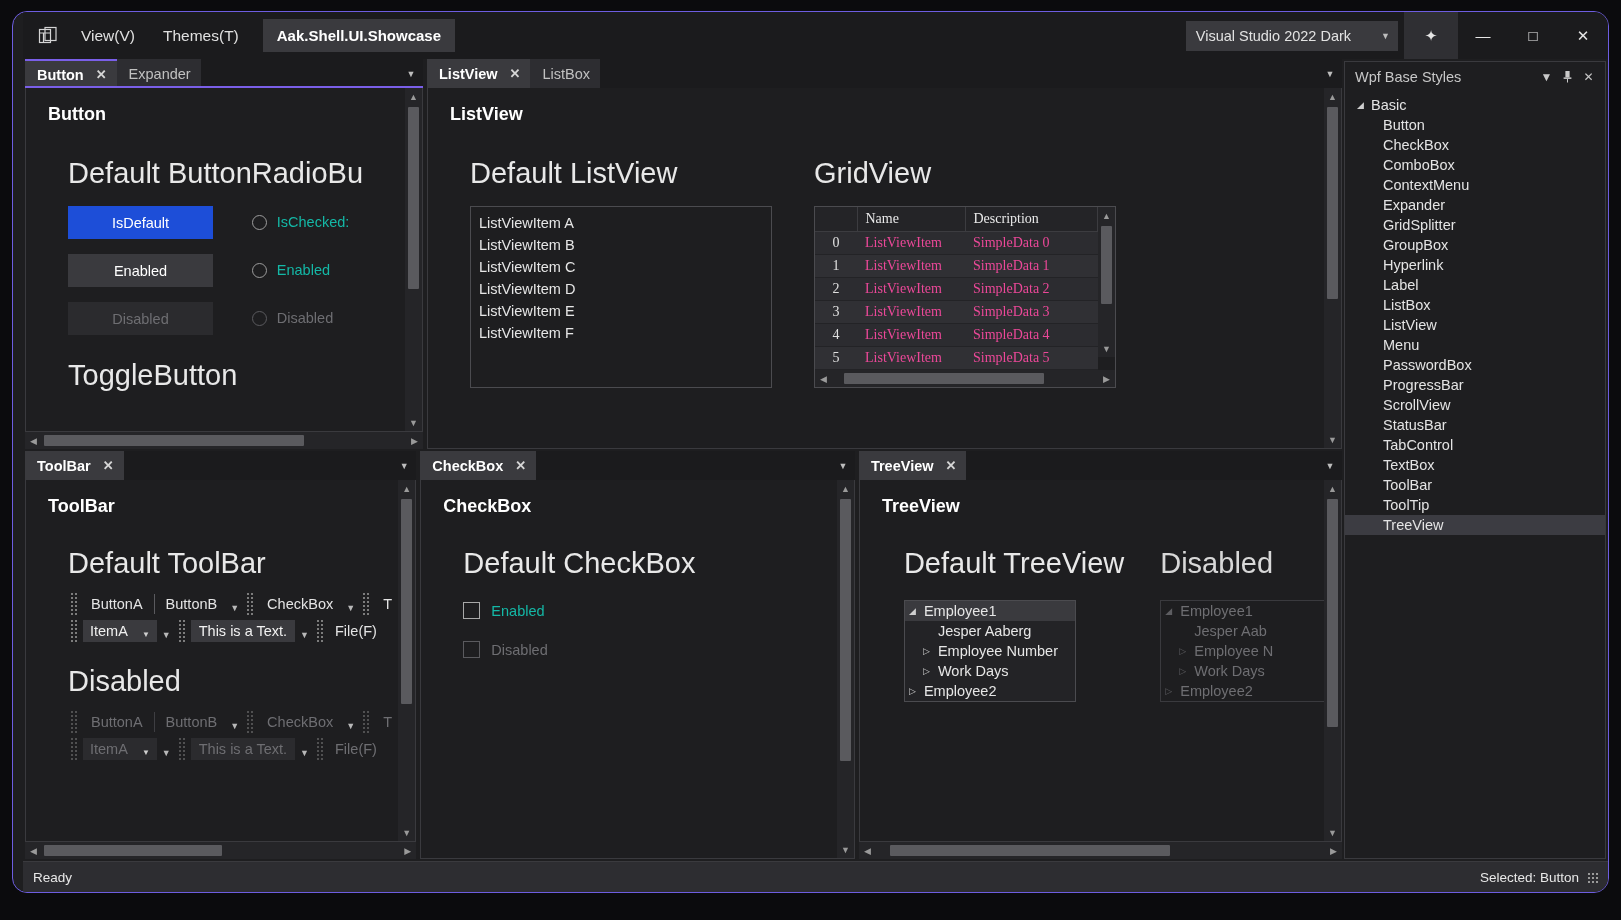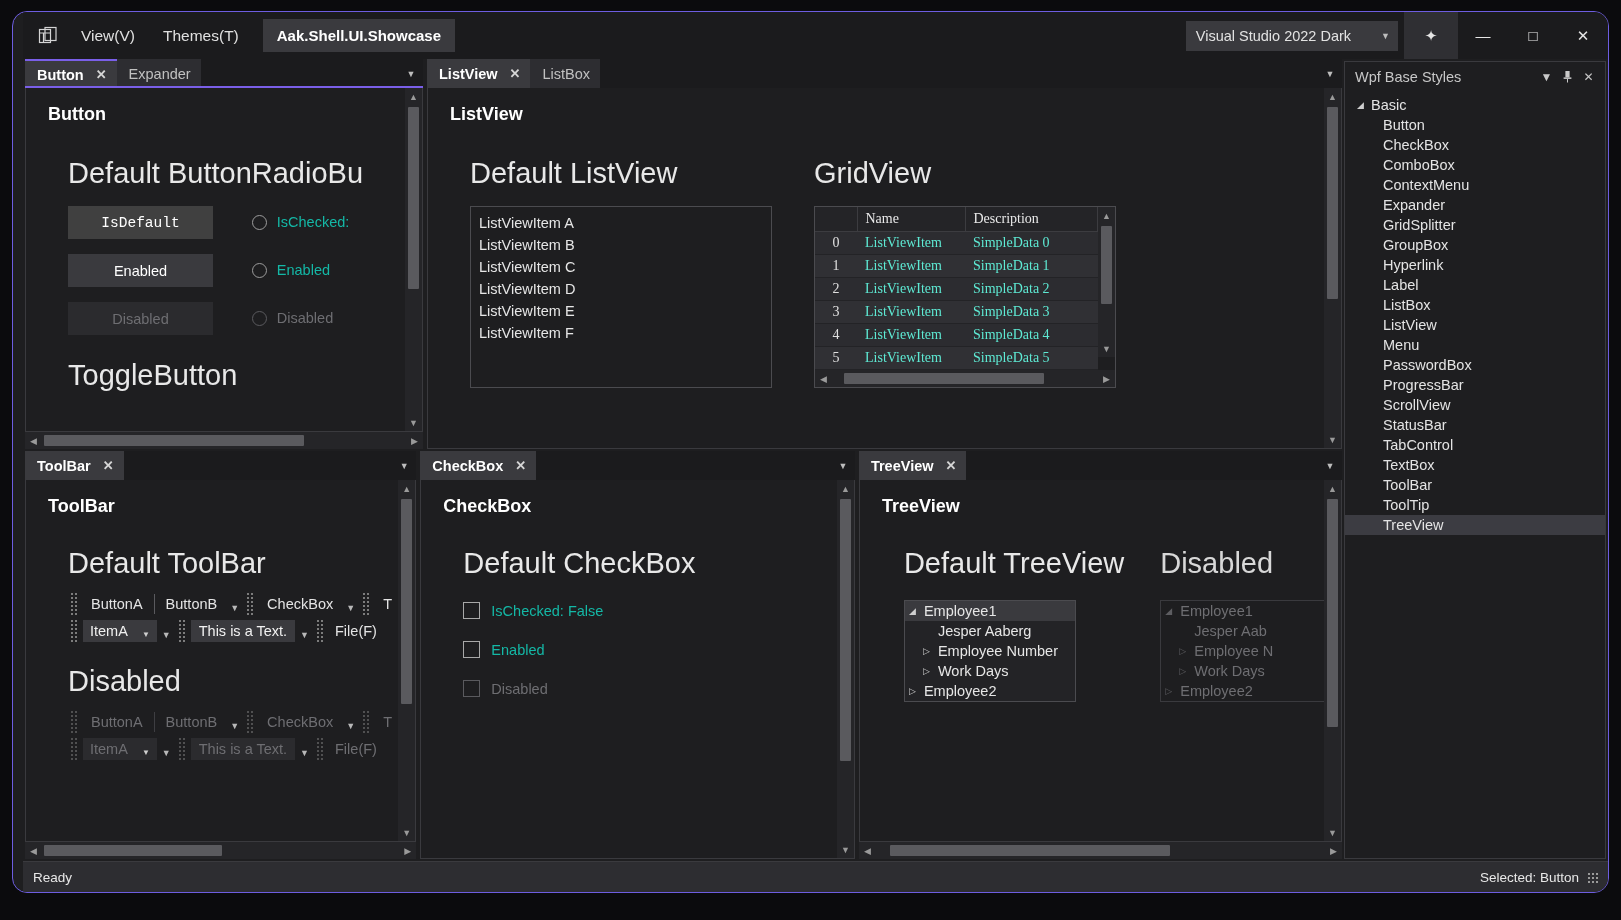--- a/index.html
+++ b/index.html
@@ -201,21 +201,21 @@
   .wpf-button {
     width: 145px; height: 33px;
     display: flex; align-items: center; justify-content: center;
     font-size: 14.5px;
     color: #ffffff;
     background: #3a3a3e;
     border: none;
     cursor: pointer;
     font-family: "Liberation Sans", sans-serif;
   }
-  .wpf-button.isdefault { background: #404040; font-family: Liberation Mono, monospace; }
+  .wpf-button.isdefault { background: #1d4ed8; }
   .wpf-button.disabled { background: #2b2b2e; color: #6e6e72; cursor: default; }
 
   .radio-row, .check-row {
     display: flex; align-items: center;
     font-size: 14.5px;
     color: #14b8a6;
     cursor: pointer;
     white-space: nowrap;
   }
   .radio-row.disabled, .check-row.disabled { color: #6e6e72; cursor: default; }
@@ -267,21 +267,21 @@
     font-size: 14px;
     font-weight: normal;
     text-align: left;
     padding: 4px 8px;
     border-right: 1px solid #3c3c40;
     border-bottom: 1px solid #3c3c40;
     white-space: nowrap;
   }
   table.gv td {
     background: #2c2c30;
-    color: #5eead4;
+    color: #ec4899;
     font-size: 14px;
     padding: 3px 8px;
     border-bottom: 1px solid #232326;
     white-space: nowrap;
   }
   table.gv td.idx { text-align: center; width: 38px; color: #e0e0e0; }
   table.gv tr:nth-child(even) td { background: #303034; }
 
   
   .toolbar-row {
@@ -733,24 +733,20 @@
           <div class="pane-body">
             <div class="pane-content">
               <div class="pane-heading">CheckBox</div>
 
               <div style="margin-top:30px; padding-left:20px;">
                 <div class="section-title">Default CheckBox</div>
 
                 <div style="margin-top:22px; display:flex; flex-direction:column; gap:22px;">
                   <div class="check-row">
                     <span class="check-mark"></span>
-                    <span>IsChecked: False</span>
-                  </div>
-                  <div class="check-row">
-                    <span class="check-mark"></span>
                     <span>Enabled</span>
                   </div>
                   <div class="check-row disabled">
                     <span class="check-mark"></span>
                     <span>Disabled</span>
                   </div>
                 </div>
               </div>
             </div>
 

